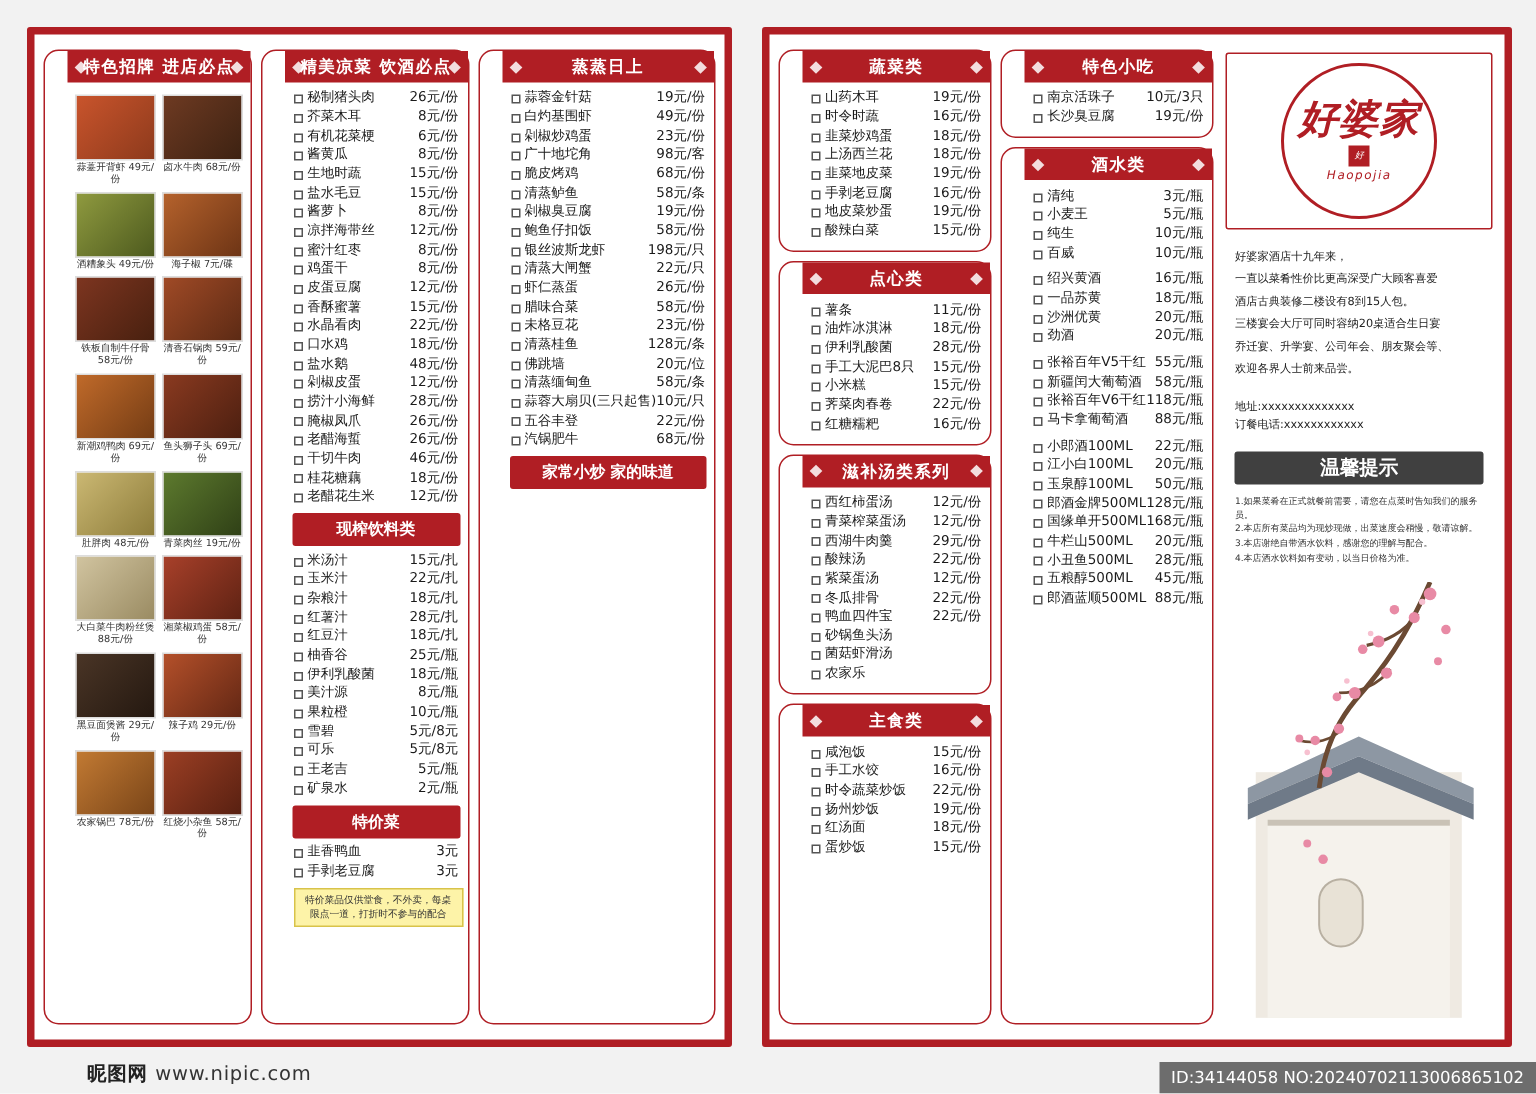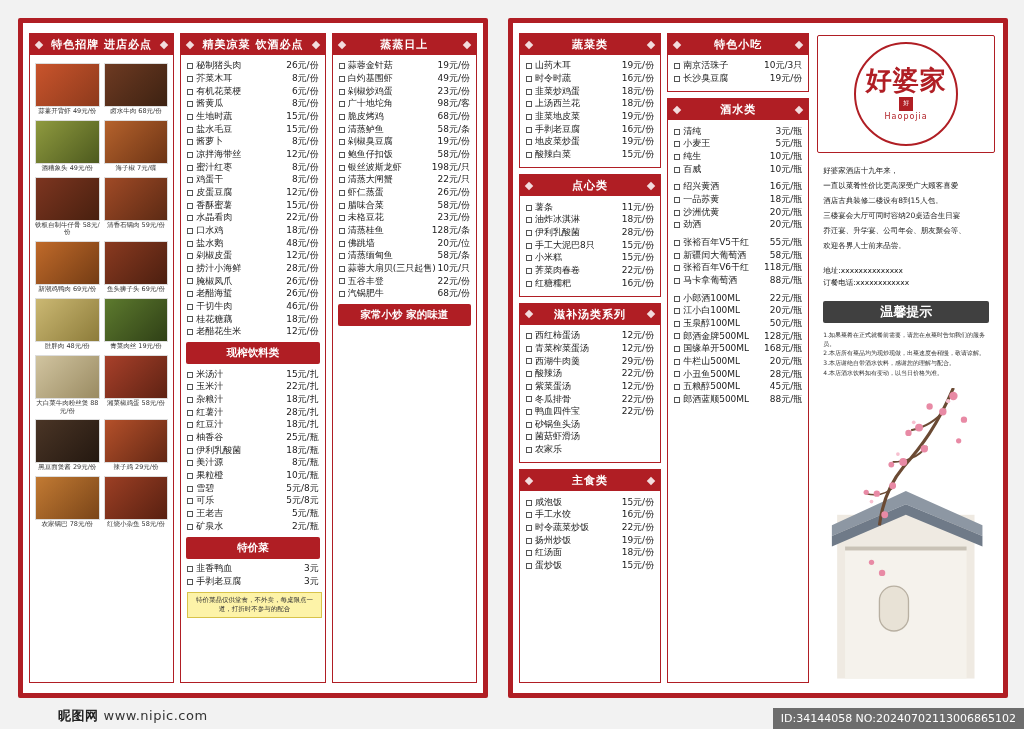--- a/index.html
+++ b/index.html
@@ -23,22 +23,22 @@
     border-radius:2px;
   }
   #left-brochure { left:18px; top:18px; width:470px; height:680px; }
   #right-brochure { left:508px; top:18px; width:500px; height:680px; }
 
   .cols { display:flex; height:100%; padding:10px 6px; gap:6px; }
   .col { flex:1; display:flex; flex-direction:column; gap:6px; }
 
   .panelbox {
     border:1.5px solid #b01e24;
-    border-radius:0;
-    padding:4px 3px 6px 3px;
+    border-radius:10px;
+    padding:4px 3px 6px 18px;
     position:relative;
   }
   .panelbox.grow { flex:1; }
 
   .hdr {
     background:#b01e24;
     color:#fff;
     text-align:center;
     font-size:11px;
     font-weight:bold;
@@ -79,21 +79,21 @@
   
   .photogrid { display:grid; grid-template-columns:1fr 1fr; gap:4px 4px; padding:3px 2px; }
   .ph { font-size:0; }
   .ph .img { width:100%; height:44px; border:1px solid #ddd; }
   .ph .cap { font-size:6.5px; color:#333; text-align:center; padding-top:1px; display:block; line-height:1.2; }
 
   
   .brand { flex:1.25; display:flex; flex-direction:column; padding:2px 2px; }
   .logo-wrap {
     border:1.5px solid #b01e24; border-radius:2px; padding:6px 4px;
-    text-align:center; position:relative; background:#fff;
+    text-align:center; position:relative; background:#fff;font-style:italic;
   }
   .logo-circle {
     width:104px; height:104px; border-radius:50%;
     border:2px solid #b01e24; margin:0 auto;
     display:flex; flex-direction:column; align-items:center; justify-content:center;
     background:#fff;
   }
   .logo-cn { font-size:26px; font-weight:bold; color:#b01e24; letter-spacing:1px; line-height:1.05;
              font-family:"DejaVu Serif", serif; }
   .logo-seal { width:14px; height:14px; background:#b01e24; color:#fff; font-size:6px;

